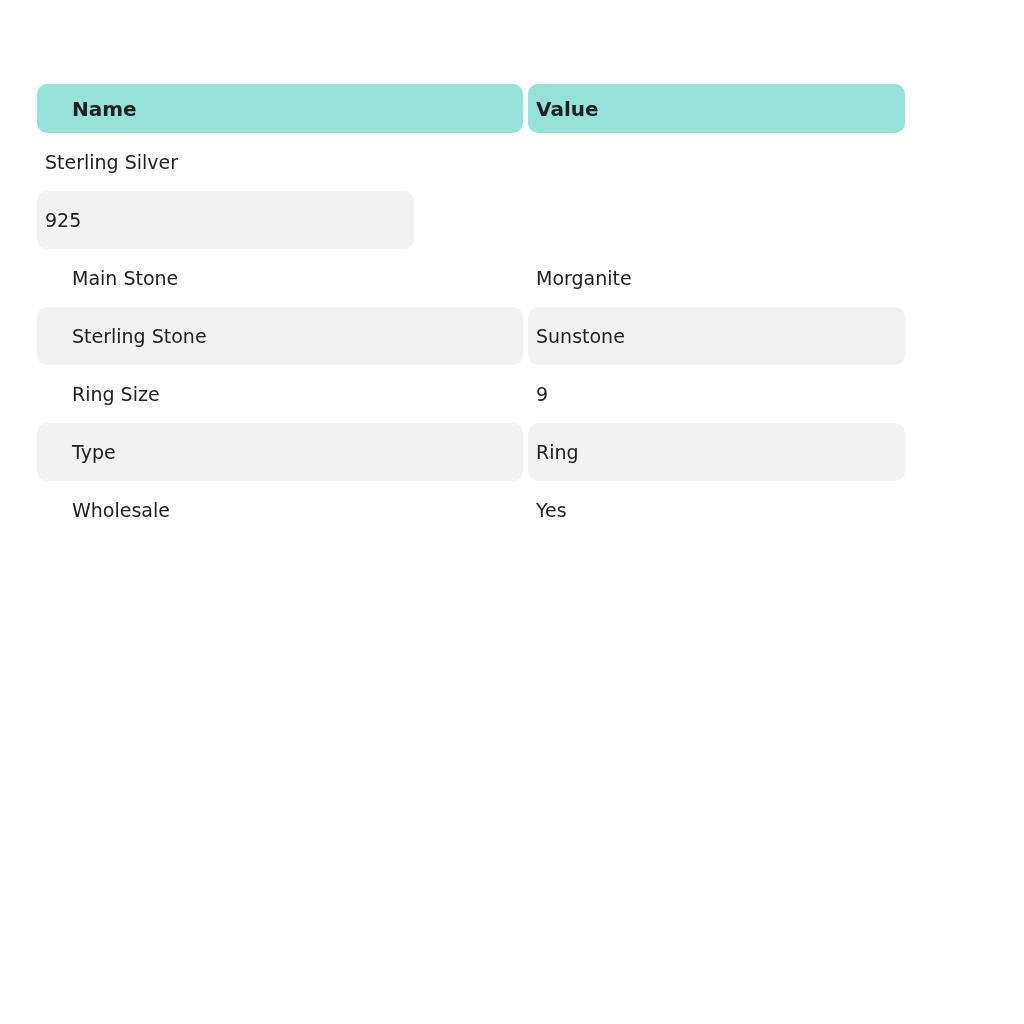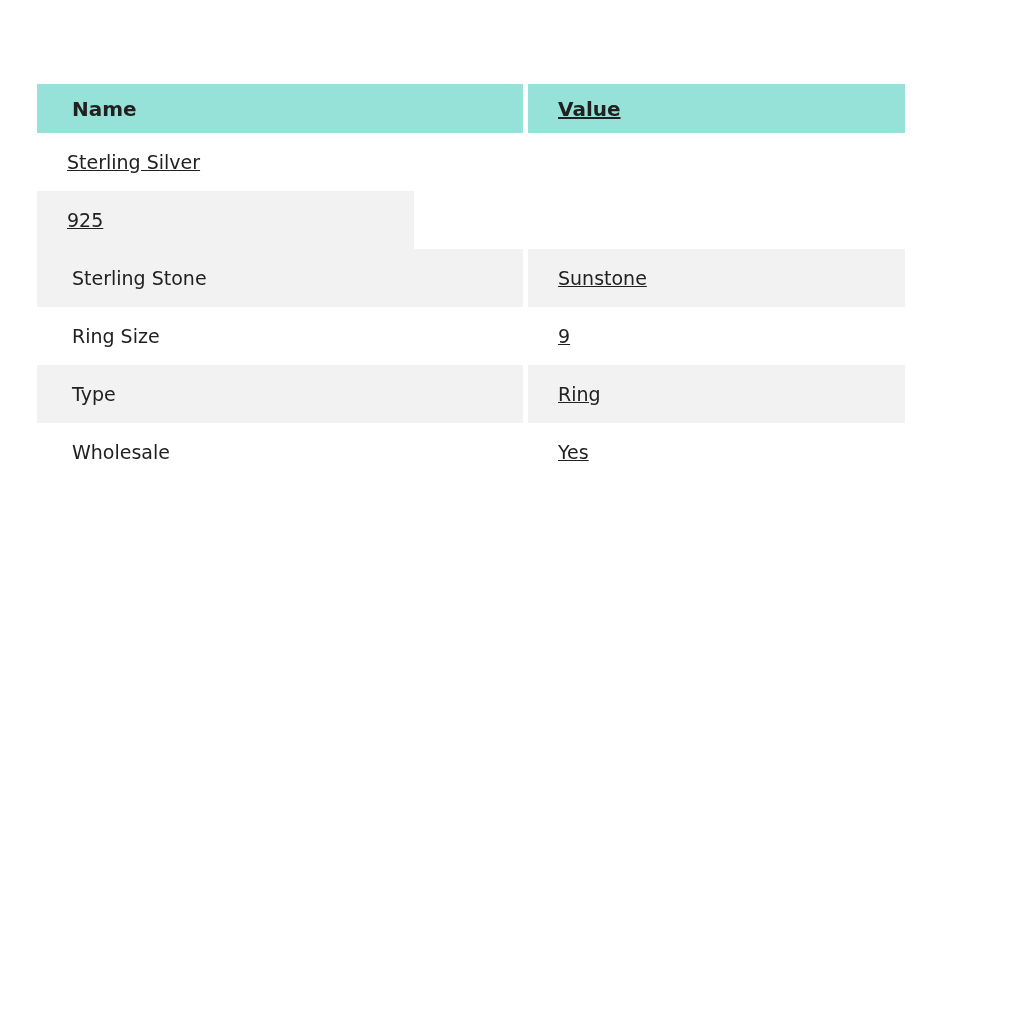--- a/index.html
+++ b/index.html
@@ -26,30 +26,30 @@
     display: flex;
     height: 58px;
   }
   .tr.header { height: 49px; }
   .cell {
     display: flex;
     align-items: center;
     font-size: 19px;
     line-height: 1;
     background: transparent;
+    border-radius: 10px;
   }
   .cell.name {
     width: 486px;
     margin-right: 5px;
     padding-left: 35px;
   }
   .cell.value {
     width: 377px;
-    padding-left: 30px;
-    text-decoration: underline;
+    padding-left: 8px;
   }
   .tr.header .cell {
     background: var(--teal);
     font-weight: 600;
     font-size: 20px;
   }
   .tr.alt .cell {
     background: var(--alt-row);
   }
 </style>
@@ -64,20 +64,24 @@
   </div>
 
   <div class="tr">
     <div class="cell value">Sterling Silver</div>
   </div>
 
   <div class="tr alt">
     <div class="cell value">925</div>
   </div>
 
+  <div class="tr">
+    <div class="cell name">Main Stone</div>
+    <div class="cell value">Morganite</div>
+  </div>
 
   <div class="tr alt">
     <div class="cell name">Sterling Stone</div>
     <div class="cell value">Sunstone</div>
   </div>
 
   <div class="tr">
     <div class="cell name">Ring Size</div>
     <div class="cell value">9</div>
   </div>

